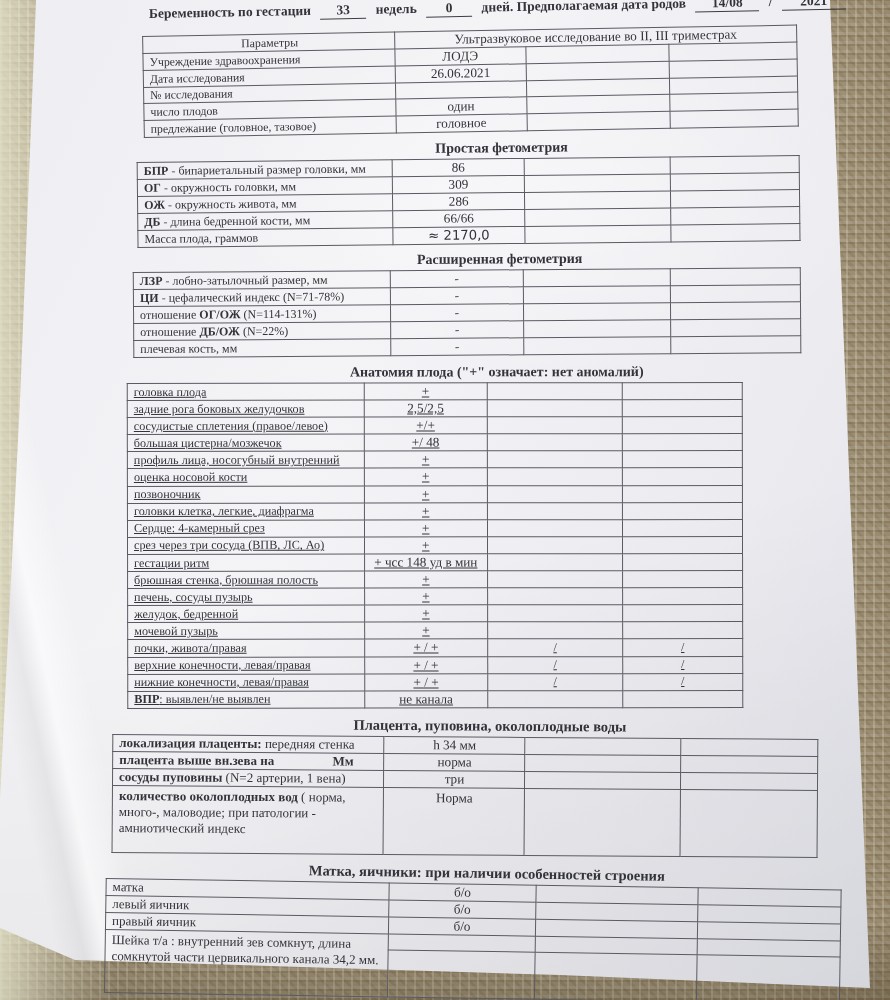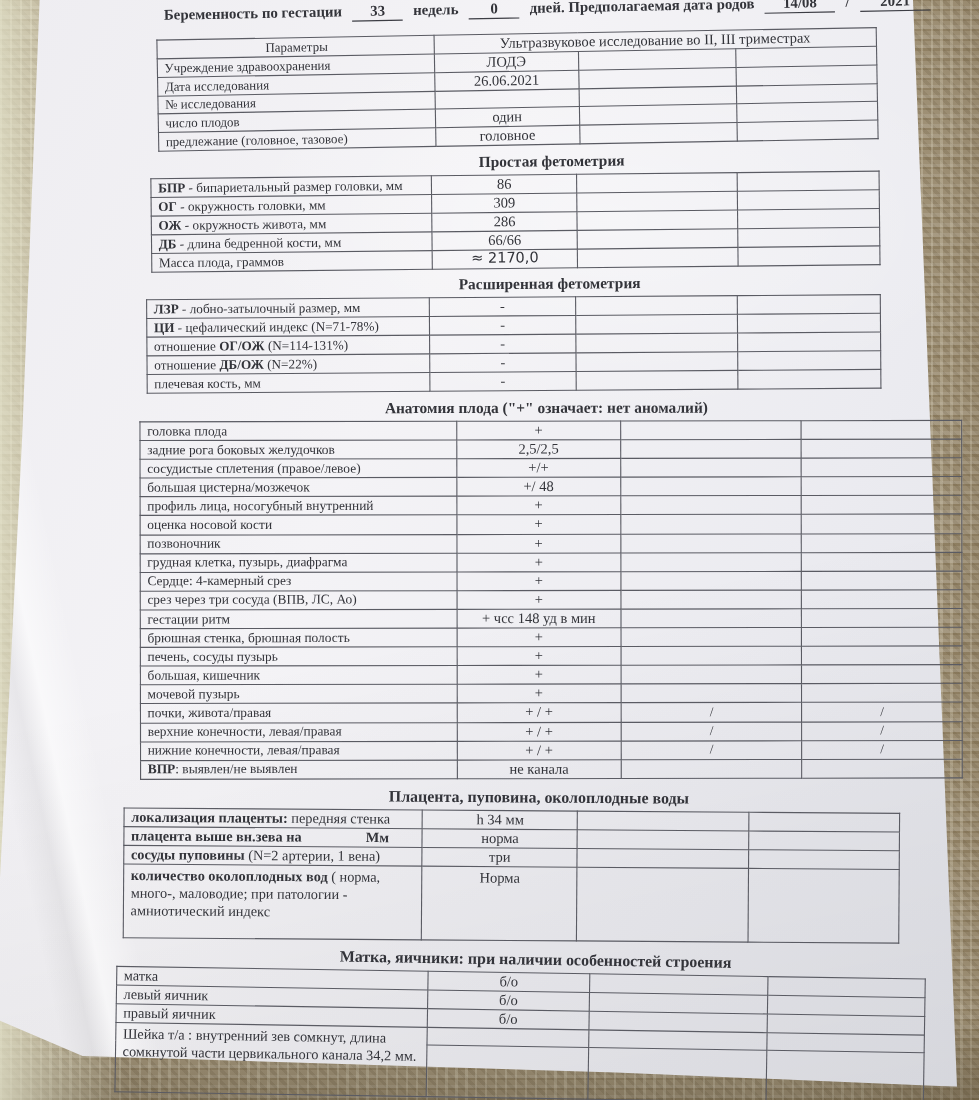--- a/index.html
+++ b/index.html
@@ -39,21 +39,21 @@
   table{border-collapse:collapse;table-layout:fixed;background:rgba(255,255,255,.0);}
   td{border:1px solid #5a5b63;padding:0 4px;line-height:1.22;vertical-align:middle;overflow:hidden;}
   td.lbl{text-align:left;padding-left:6px;}
   td.val,td.c3,td.c4{text-align:center;}
   td .b{font-weight:bold;}
   td .lblright{float:right;font-weight:bold;padding-right:26px;}
   
   .t0{margin:13px 0 0 38px;transform:rotate(-1deg);}   .t0 table{width:655px;} .t0 td{height:13px;font-size:11.8px;}
   .t1{margin:2px 0 0 32px;transform:rotate(-0.6deg);}  .t1 table{width:663px;} .t1 td{height:13px;font-size:12px;}
   .t2{margin:4px 0 0 28px;transform:rotate(-0.4deg);}  .t2 table{width:668px;} .t2 td{height:13.4px;font-size:12px;}
-  .t3{margin:4px 0 0 22px;transform:rotate(-0.1deg);}  .t3 table{width:748px;} .t3 td{height:14.6px;font-size:12.2px;}
+  .t3{margin:4px 0 0 22px;transform:rotate(-0.1deg);}  .t3 table{width:616px;text-decoration:underline;} .t3 td{height:14.6px;font-size:12.2px;}
   .t4{margin:5px 0 0 7px;transform:rotate(0.4deg);}    .t4 table{width:706px;} .t4 td{height:16px;font-size:13px;}
   .t5{margin:6px 0 0 0;transform:rotate(0.9deg);}      .t5 table{width:736px;} .t5 td{height:16px;font-size:13px;}
   .t4 .section-title,.t5 .section-title{font-size:14.5px;}
   td.val{font-size:13.2px;}
   tr.tall td{height:64px;vertical-align:top;padding-top:2px;}
   tr.sub1 td{height:15px;}
   tr.sub2 td{height:46px;}
   td.lbl.top{vertical-align:top;padding-top:2px;}
   .approx{font-family:"DejaVu Sans","Liberation Sans",sans-serif;font-size:11px;}
 </style>
@@ -253,21 +253,21 @@
                 <td class="c3"></td>
                 <td class="c4"></td>
               </tr>
               <tr>
                 <td class="lbl">позвоночник</td>
                 <td class="val">+</td>
                 <td class="c3"></td>
                 <td class="c4"></td>
               </tr>
               <tr>
-                <td class="lbl">грудная клетка, пузырь, диафрагма</td>
+                <td class="lbl">головки клетка, легкие, диафрагма</td>
                 <td class="val">+</td>
                 <td class="c3"></td>
                 <td class="c4"></td>
               </tr>
               <tr>
                 <td class="lbl">Сердце: 4-камерный срез</td>
                 <td class="val">+</td>
                 <td class="c3"></td>
                 <td class="c4"></td>
               </tr>
@@ -289,21 +289,21 @@
                 <td class="c3"></td>
                 <td class="c4"></td>
               </tr>
               <tr>
                 <td class="lbl">печень, сосуды пузырь</td>
                 <td class="val">+</td>
                 <td class="c3"></td>
                 <td class="c4"></td>
               </tr>
               <tr>
-                <td class="lbl">большая, кишечник</td>
+                <td class="lbl">желудок, бедренной</td>
                 <td class="val">+</td>
                 <td class="c3"></td>
                 <td class="c4"></td>
               </tr>
               <tr>
                 <td class="lbl">мочевой пузырь</td>
                 <td class="val">+</td>
                 <td class="c3"></td>
                 <td class="c4"></td>
               </tr>

